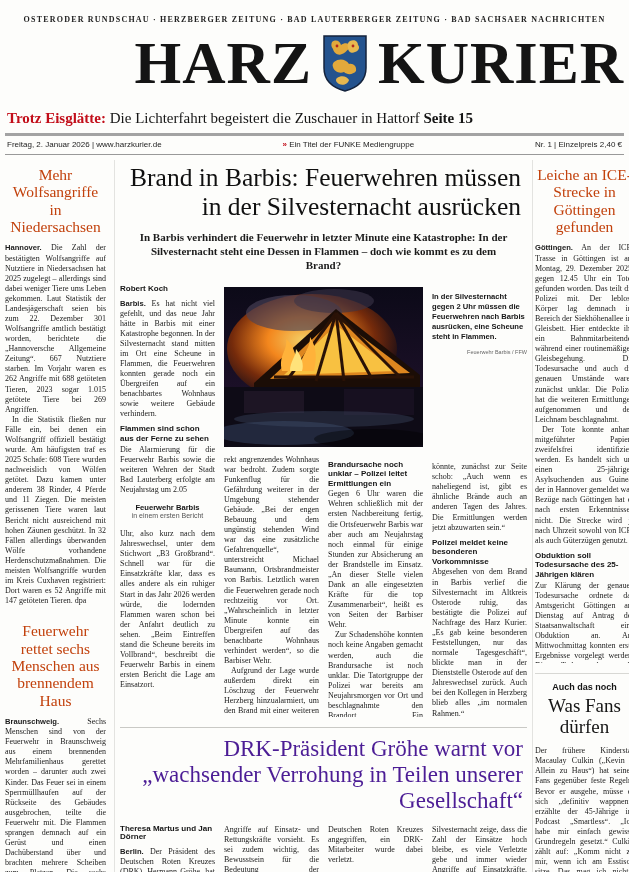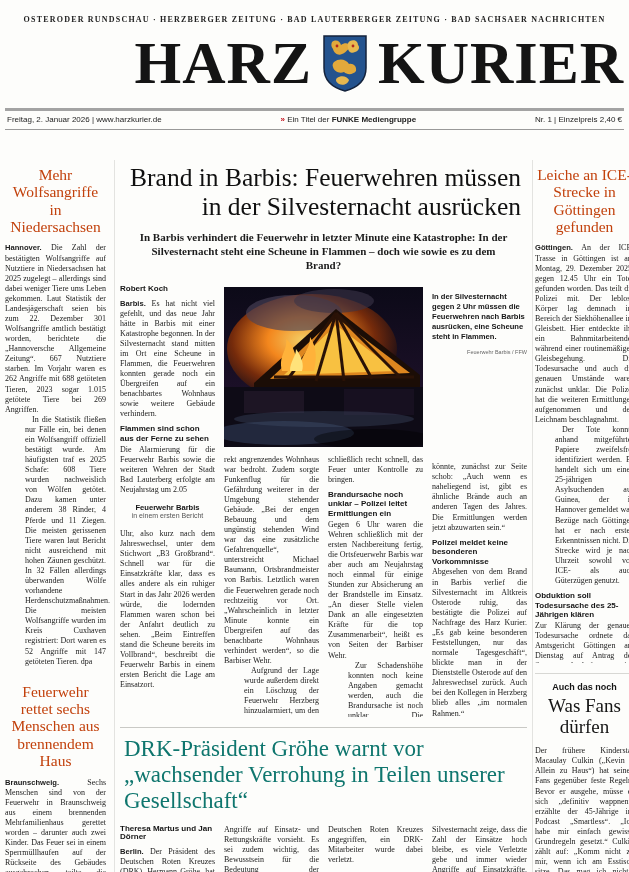--- a/index.html
+++ b/index.html
@@ -25,38 +25,38 @@
   .teaser{
     font:15px/1.2 "Liberation Serif",serif;margin-top:7px;padding-left:2px;
   }
   .teaser .kick{font-weight:bold;color:#c20e1a;}
   .teaser .pageref{font-weight:bold;}
   .datebar{
     margin-top:6px;border-top:3px solid #a3a3a3;border-bottom:1px solid #999;
     display:flex;align-items:center;justify-content:space-between;
     font:8px/1 "Liberation Sans",sans-serif;padding:5px 2px;color:#222;
   }
-  .datebar .mid b{font-weight:bold;}
+  .datebar .mid b{font-weight:normal;}
   .datebar .marker{color:#c20e1a;font-weight:bold;}
 
   
   .content{position:absolute;left:5px;right:5px;top:160px;bottom:0;}
   .col-left{position:absolute;left:0;top:0;width:101px;}
   .region-main{position:absolute;left:109px;top:0;width:407px;border-left:1px solid #e3e3e0;border-right:1px solid #e3e3e0;padding:0 5px;box-sizing:content-box;}
   .col-right{position:absolute;left:530px;top:0;width:99px;}
 
   h2.small-head{
     font:15.5px/1.12 "Liberation Serif",serif;font-weight:400;
     text-align:center;margin:6px 0 8px;color:#c2410c;
   }
   .body-text{
     font:8px/1.26 "Liberation Serif",serif;text-align:justify;hyphens:auto;
     margin:0;color:#1b1b1b;
   }
-  .body-text + .body-text{text-indent:7px;margin-left:20px;}
+  .body-text + .body-text{text-indent:7px;}
   .lead{font:bold 7.6px "Liberation Sans",sans-serif;}
   .subhead{
     font:bold 8px/1.2 "Liberation Sans",sans-serif;margin:5px 0 1px;text-align:left;
   }
   .byline{font:bold 8px/1 "Liberation Sans",sans-serif;margin:0 0 6px;}
 
   
   h1.main-head{
     font:25.5px/1.13 "Liberation Serif",serif;font-weight:400;text-align:right;
     margin:4px 6px 8px;color:#101010;
@@ -87,22 +87,22 @@
   .pullquote .q{
     position:relative;z-index:1;font:12.5px/1.25 "Liberation Sans",sans-serif;color:#2a2a2a;
   }
   .pq-src{text-align:center;margin:8px 0 10px;position:relative;z-index:1;}
   .pq-src .s1{font:bold 7.6px "Liberation Sans",sans-serif;}
   .pq-src .s2{font:7px "Liberation Sans",sans-serif;color:#555;}
 
   
   .drk{border-top:1px solid #c9c9c5;margin-top:10px;padding-top:6px;}
   h1.drk-head{
-    font:23px/1.15 "Liberation Serif",serif;font-weight:400;text-align:left;
-    margin:2px 4px 10px;color:#0f766e;
+    font:23px/1.15 "Liberation Serif",serif;font-weight:400;text-align:right;
+    margin:2px 4px 10px;color:#4c1d95;
   }
   .drk-body{display:flex;gap:9px;height:96px;overflow:hidden;}
   .drk-body .dcol{width:95px;flex:0 0 auto;overflow:hidden;}
 
   
   .rdiv{border-top:1px solid #d8d8d4;margin:10px 0 6px;}
   .kicker{font:bold 9px "Liberation Sans",sans-serif;text-align:center;margin:8px 0 4px;}
   h2.fans-head{font:19px/1.1 "Liberation Serif",serif;font-weight:400;text-align:center;margin:2px 0 8px;}
   .r-body1{height:420px;overflow:hidden;}
   .r-body2{height:158px;overflow:hidden;}
@@ -121,20 +121,23 @@
       <path d="M10 8 C14 5 18 7 19 11 C23 8 28 9 29 14 C25 15 24 19 20 20 C16 22 12 19 11 15 C9 13 9 10 10 8 Z" fill="#e2a93b"></path>
       <path d="M28 7 C32 5 36 7 36 11 C38 13 37 17 33 18 C30 20 26 18 26 14 C25 11 26 8 28 7 Z" fill="#e8b84f"></path>
       <path d="M12 28 C17 24 24 25 27 30 C31 29 35 32 34 37 C31 41 25 41 22 38 C17 40 12 37 11 33 C10 31 11 29 12 28 Z" fill="#e2a93b"></path>
       <path d="M15 44 C19 41 25 42 27 46 C26 50 21 52 17 50 C14 48 13 46 15 44 Z" fill="#e8b84f"></path>
       <circle cx="31" cy="12" r="1.4" fill="#b3261e"></circle>
       <circle cx="15" cy="12" r="1.4" fill="#b3261e"></circle>
     </svg>
     <span class="word">KURIER</span>
   </div>
 
+  <div class="teaser">
+    <span class="kick">Trotz Eisglätte:</span><span> Die Lichterfahrt begeistert die Zuschauer in Hattorf </span><span class="pageref">Seite 15</span>
+  </div>
 
   <div class="datebar">
     <span>Freitag, 2. Januar 2026 | www.harzkurier.de</span>
     <span class="mid"><span class="marker">» </span><span>Ein Titel der </span><b>FUNKE Mediengruppe</b></span>
     <span>Nr. 1 | Einzelpreis 2,40 €</span>
   </div>
 
   <div class="content">
 
     <div class="col-left">
@@ -142,21 +145,21 @@
       <p class="body-text"><span class="lead">Hannover.</span><span> Die Zahl der bestätigten Wolfsangriffe auf Nutztiere in Niedersachsen hat 2025 zugelegt – allerdings sind dabei weniger Tiere ums Leben gekommen. Laut Statistik der Landesjägerschaft seien bis zum 22. Dezember 301 Wolfsangriffe amtlich bestätigt worden, berichtete die „Hannoversche Allgemeine Zeitung“. 667 Nutztiere starben. Im Vorjahr waren es 262 Angriffe mit 688 getöteten Tieren, 2023 sogar 1.015 getötete Tiere bei 269 Angriffen.</span></p>
       <p class="body-text">In die Statistik fließen nur Fälle ein, bei denen ein Wolfsangriff offiziell bestätigt wurde. Am häufigsten traf es 2025 Schafe: 608 Tiere wurden nachweislich von Wölfen getötet. Dazu kamen unter anderem 38 Rinder, 4 Pferde und 11 Ziegen. Die meisten gerissenen Tiere waren laut Bericht nicht ausreichend mit hohen Zäunen geschützt. In 32 Fällen allerdings überwanden Wölfe vorhandene Herdenschutzmaßnahmen. Die meisten Wolfsangriffe wurden im Kreis Cuxhaven registriert: Dort waren es 52 Angriffe mit 147 getöteten Tieren. dpa</p>
 
       <h2 class="small-head" style="margin-top:16px">Feuerwehr rettet sechs Menschen aus brennendem Haus</h2>
       <p class="body-text"><span class="lead">Braunschweig.</span><span> Sechs Menschen sind von der Feuerwehr in Braunschweig aus einem brennenden Mehrfamilienhaus gerettet worden – darunter auch zwei Kinder. Das Feuer sei in einem Sperrmüllhaufen auf der Rückseite des Gebäudes ausgebrochen, teilte die Feuerwehr mit. Die Flammen sprangen demnach auf ein Gerüst und einen Dachüberstand über und brachten mehrere Scheiben zum Platzen. Die sechs Menschen wurden laut Feuerwehr am Dienstagabend über eine Drehleiter aus dem Haus gerettet. Alle blieben unverletzt. Nach rund zwei Stunden war das Feuer gelöscht und die Bewohner konnten in ihre Wohnungen zurückkehren. red</span></p>
 
     </div>
 
     <div class="region-main">
       <h1 class="main-head">Brand in Barbis: Feuerwehren müssen in der Silvesternacht ausrücken</h1>
-      <p class="deck">In Barbis verhindert die Feuerwehr in letzter Minute eine Katastrophe: In der Silvesternacht steht eine Scheune in Flammen – doch wie sowie es zu dem Brand?</p>
+      <p class="deck">In Barbis verhindert die Feuerwehr in letzter Minute eine Katastrophe: In der Silvesternacht steht eine Dessen in Flammen – doch wie kommt es zu dem Brand?</p>
 
       <div class="main-body">
 
         <div class="photo">
           <svg width="199" height="160" viewBox="0 0 199 160" xmlns="http://www.w3.org/2000/svg">
             <defs>
               <radialGradient id="glow" cx="45%" cy="42%" r="60%">
                 <stop offset="0%" stop-color="#ffd96a"></stop>
                   <stop offset="35%" stop-color="#ff8d1d"></stop>
                 <stop offset="70%" stop-color="#7a2c0a"></stop>
@@ -205,21 +208,20 @@
           <p class="body-text">Uhr, also kurz nach dem Jahreswechsel, unter dem Stichwort „B3 Großbrand“. Schnell war für die Einsatzkräfte klar, dass es alles andere als ein ruhiger Start in das Jahr 2026 werden würde, die lodernden Flammen waren schon bei der Anfahrt deutlich zu sehen. „Beim Eintreffen stand die Scheune bereits im Vollbrand“, beschreibt die Feuerwehr Barbis in einem ersten Bericht die Lage am Einsatzort.</p>
 
         </div>
 
         <div class="mcol c2">
           <p class="body-text">rekt angrenzendes Wohnhaus war bedroht. Zudem sorgte Funkenflug für die Gefährdung weiterer in der Umgebung stehender Gebäude. „Bei der engen Bebauung und dem ungünstig stehenden Wind war das eine zusätzliche Gefahrenquelle“, unterstreicht Michael Baumann, Ortsbrandmeister von Barbis. Letztlich waren die Feuerwehren gerade noch rechtzeitig vor Ort. „Wahrscheinlich in letzter Minute konnte ein Übergreifen auf das benachbarte Wohnhaus verhindert werden“, so die Barbiser Wehr.</p>
           <p class="body-text">Aufgrund der Lage wurde außerdem direkt ein Löschzug der Feuerwehr Herzberg hinzualarmiert, um den Brand mit einer weiteren Drehleiter bekämpfen zu können. Als ein weiteres Problem stellte sich die kalte Witterung dar, einige Hydranten waren zugefroren. Aus einem nahegelegenen Bach konnte aber ausreichend Wasser gepumpt werden, so schafften es die Einsatzkräfte</p>
         </div>
 
         <div class="mcol c3">
-          <p class="body-text">schließlich recht schnell, das Feuer unter Kontrolle zu bringen.</p>
           <p class="subhead">Brandursache noch unklar – Polizei leitet Ermittlungen ein</p>
           <p class="body-text">Gegen 6 Uhr waren die Wehren schließlich mit der ersten Nachbereitung fertig, die Ortsfeuerwehr Barbis war aber auch am Neujahrstag noch einmal für einige Stunden zur Absicherung an der Brandstelle im Einsatz. „An dieser Stelle vielen Dank an alle eingesetzten Kräfte für die top Zusammenarbeit“, heißt es von Seiten der Barbiser Wehr.</p>
           <p class="body-text">Zur Schadenshöhe konnten noch keine Angaben gemacht werden, auch die Brandursache ist noch unklar. Die Tatortgruppe der Polizei war bereits am Neujahrsmorgen vor Ort und beschlagnahmte den Brandort. „Ein entsprechendes Brandermittlungsverfahren wird nun eingeleitet“, hieß es von Seiten der Polizei, die Spekulationen, ob eine Silvesterrakete das Feuer ausgelöst haben</p>
         </div>
 
         <div class="mcol c4">
           <div class="cap-block">
             <p class="caption">In der Silvesternacht gegen 2 Uhr müssen die Feuerwehren nach Barbis ausrücken, eine Scheune steht in Flammen.</p>
             <p class="credit">Feuerwehr Barbis / FFW</p>
           </div>

